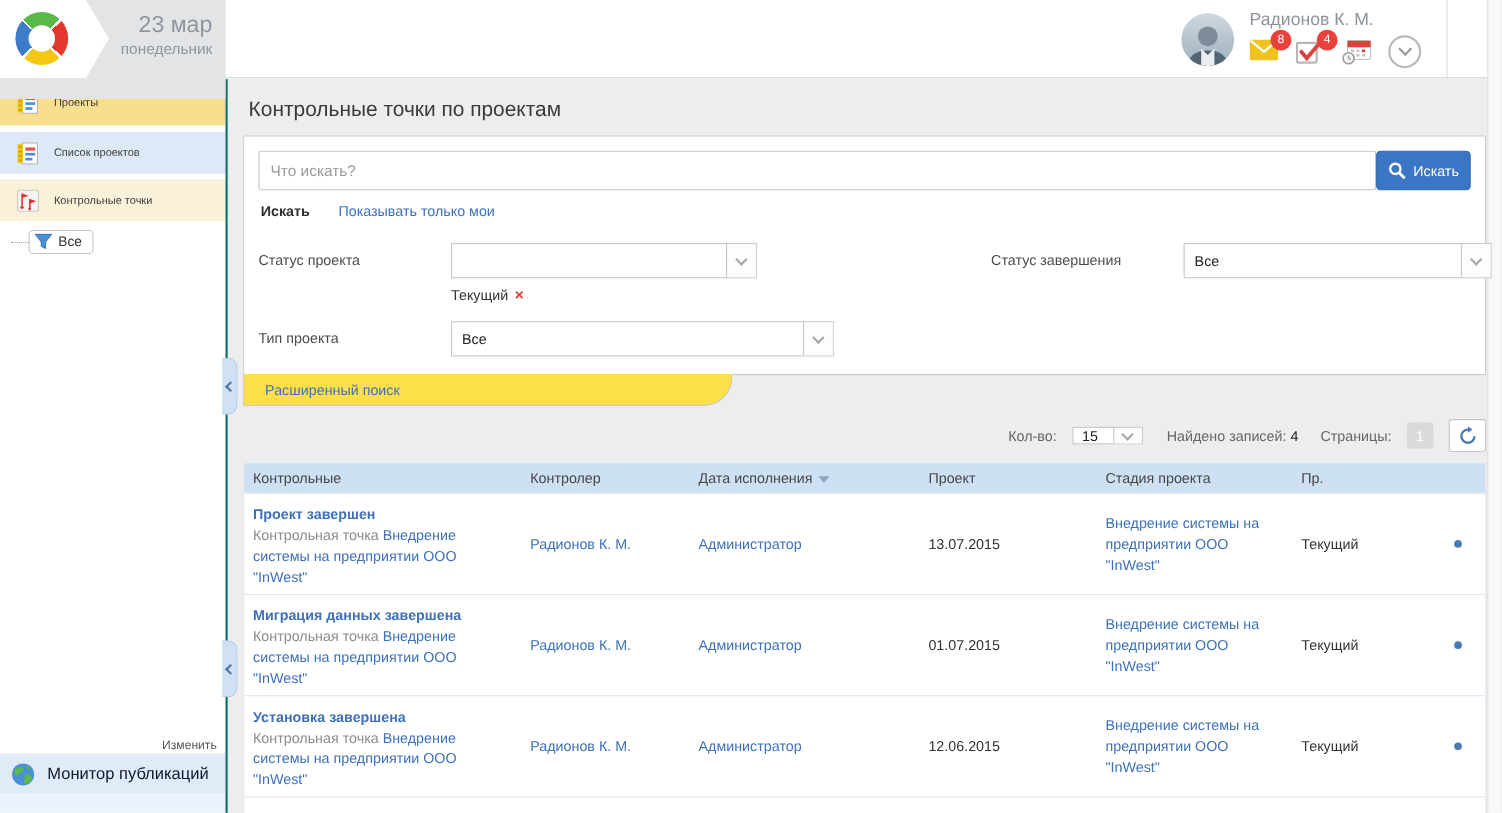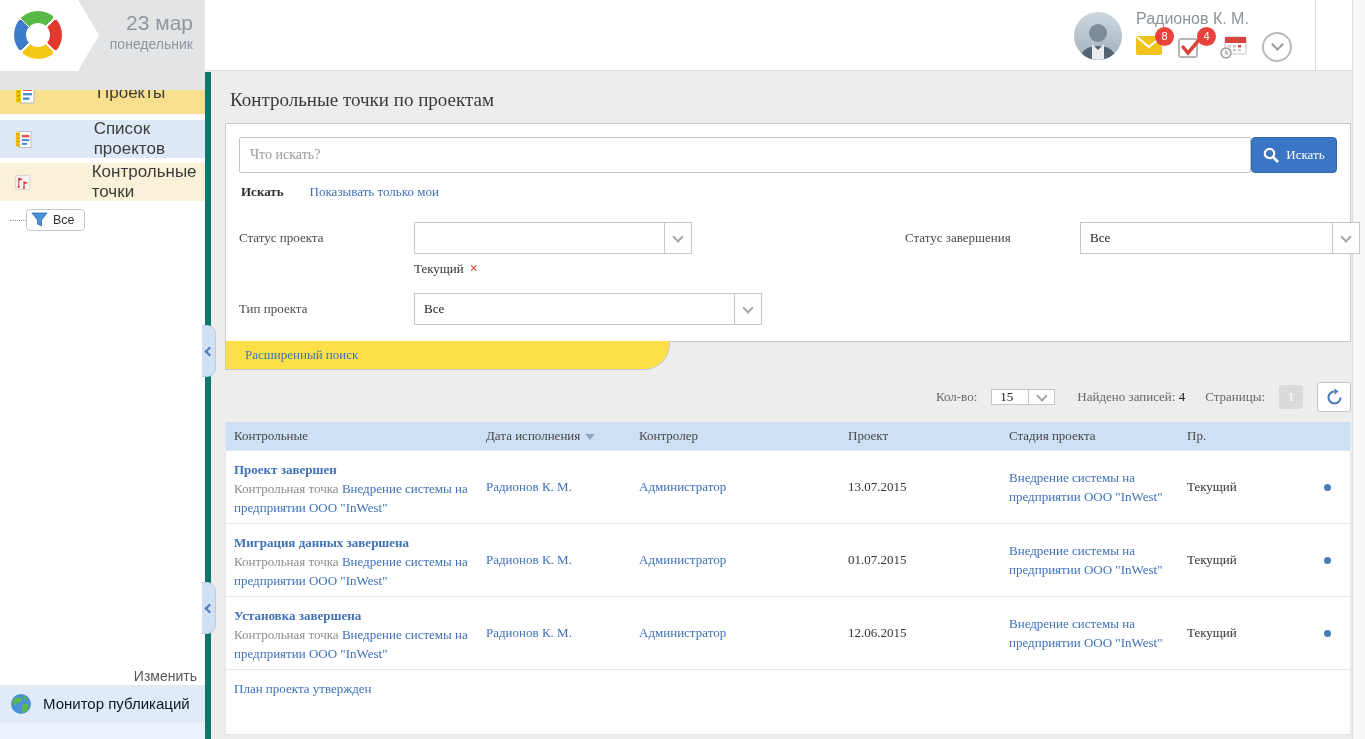--- a/index.html
+++ b/index.html
@@ -29,34 +29,34 @@
   .chev-circle { width:30px; height:30px; border:2px solid #b9b9b9; border-radius:50%; display:flex; align-items:center; justify-content:center; cursor:pointer; }
   .chev-down { width:9px; height:9px; border-right:2px solid #9a9a9a; border-bottom:2px solid #9a9a9a; transform:rotate(45deg); margin-top:-4px; }
   .top-sep { position:absolute; top:0; width:1px; height:71px; background:#ddd; }
 
   
   .scroll-track { position:absolute; top:0; right:0; width:13px; height:739px; background:#f7f8f9; border-left:1px solid #ddd; }
 
   
   .sidebar { position:absolute; top:72px; left:0; width:205px; bottom:0; background:#fff; }
   .side-item { height:38px; margin-bottom:5px; display:flex; align-items:center; gap:13px; padding-left:15px; cursor:pointer; }
-  .side-item .lbl { color:#3c3c3c; font-size:17px;margin-left:48px; }
+  .side-item .lbl { color:#3c3c3c; font-size:10px; }
   .bg-yellow { background:#f7df8e; height:42px; margin-bottom:6px; }
   .bg-blue { background:#dde9f6; }
   .bg-cream { background:#f9f2d8; }
   .tree-row { display:flex; align-items:center; margin:8px 0 0 10px; }
   .tree-dots { width:16px; border-top:1px dotted #9a9a9a; }
   .filter-chip { display:inline-flex; align-items:center; gap:5px; border:1px solid #bfc9d4; border-radius:4px; background:#fff; padding:2px 9px 2px 4px; cursor:pointer; font-size:12.5px; color:#333; }
-  .edit-link { position:absolute; right:8px; bottom:55px; font-size:14px; color:#555; cursor:pointer; }
+  .edit-link { position:absolute; right:8px; bottom:55px; font-size:11px; color:#555; cursor:pointer; }
   .monitor-row { position:absolute; left:0; right:0; bottom:17px; height:37px; background:#e0ebf7; display:flex; align-items:center; gap:11px; padding-left:10px; cursor:pointer; }
   .monitor-row .lbl { color:#0f172a; font-size:15px; }
   .bottom-strip { position:absolute; left:0; right:0; bottom:0; height:17px; background:#eaf2fb; }
 
   
-  .content { position:absolute; top:72px; left:205px; right:13px; bottom:0; background:#ededee; border-left:6px solid #0f766e; padding:0 1px 0 14px;font-family:Liberation Serif, serif; }
+  .content { position:absolute; top:72px; left:205px; right:13px; bottom:0; background:#ededee; border-left:2px solid #0f766e; padding:0 1px 0 14px; }
   .page-title { font-size:19px; color:#3a3a3a; margin:17px 0 12px 5px; }
 
   .panel { background:#fff; border:1px solid #c9c9c9; border-bottom:0; border-radius:2px 2px 0 0; padding:13px 13px 16px 13px; }
   .search-row { display:flex; gap:0; }
   .search-input { flex:1; height:36px; border:1px solid #c6c6c6; border-radius:2px; padding:0 10px; font-size:14px; color:#333; font-family:inherit; }
   .search-input::placeholder { color:#9a9a9a; }
   .search-btn { width:86px; height:36px; background:#3a76c4; border:1px solid #3468af; border-radius:4px; color:#fff; font-size:13px; display:flex; align-items:center; justify-content:center; gap:7px; cursor:pointer; font-family:inherit; }
   .links-row { display:flex; gap:26px; margin:11px 0 0 2px; align-items:center; }
   .bold-lbl { font-weight:bold; color:#2f2f2f; }
   a.lnk { color:#3e71b8; text-decoration:none; cursor:pointer; }
@@ -330,25 +330,25 @@
       </svg>
     </div>
   </div>
 
   <div class="table">
     <div class="trow thead">
       <div class="tcell">
           <span>Контрольные</span>
         </div>
       <div class="tcell">
+          <span>Контролер</span>
+        </div>
+      <div class="tcell">
           <span>Дата исполнения</span>
           <div class="sort-arrow"></div>
-        </div>
-      <div class="tcell">
-          <span>Контролер</span>
         </div>
       <div class="tcell">
           <span>Проект</span>
         </div>
       <div class="tcell">
           <span>Стадия проекта</span>
         </div>
       <div class="tcell">
           <span>Пр.</span>
         </div>

